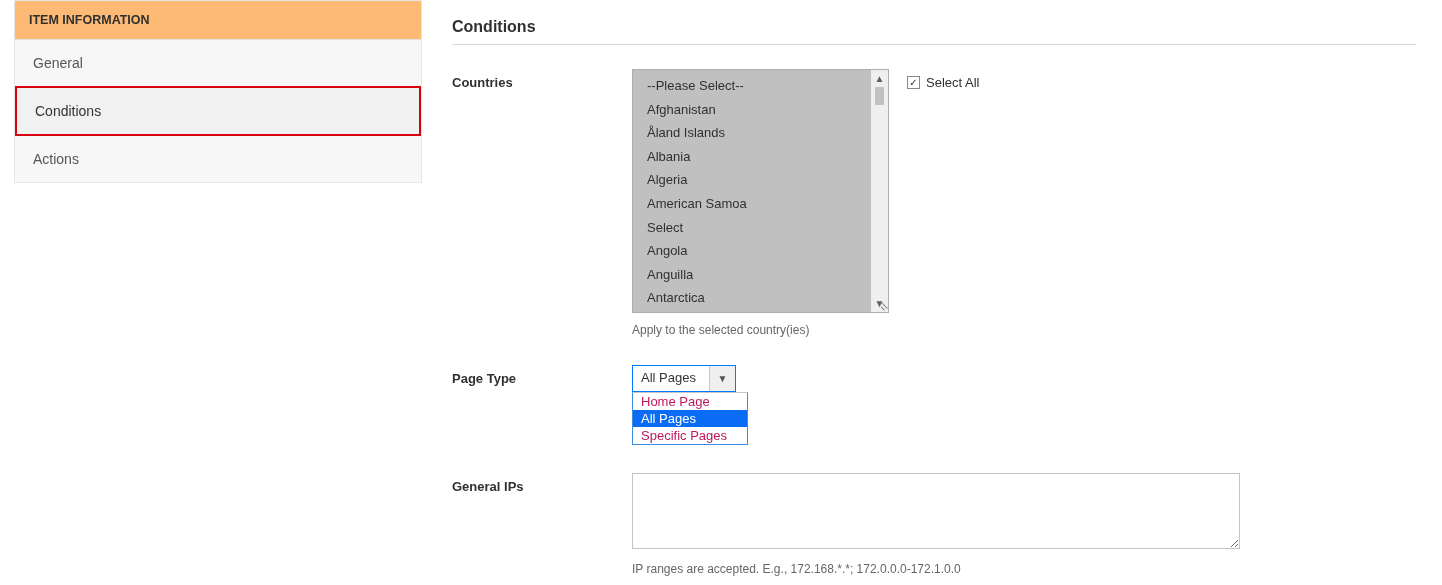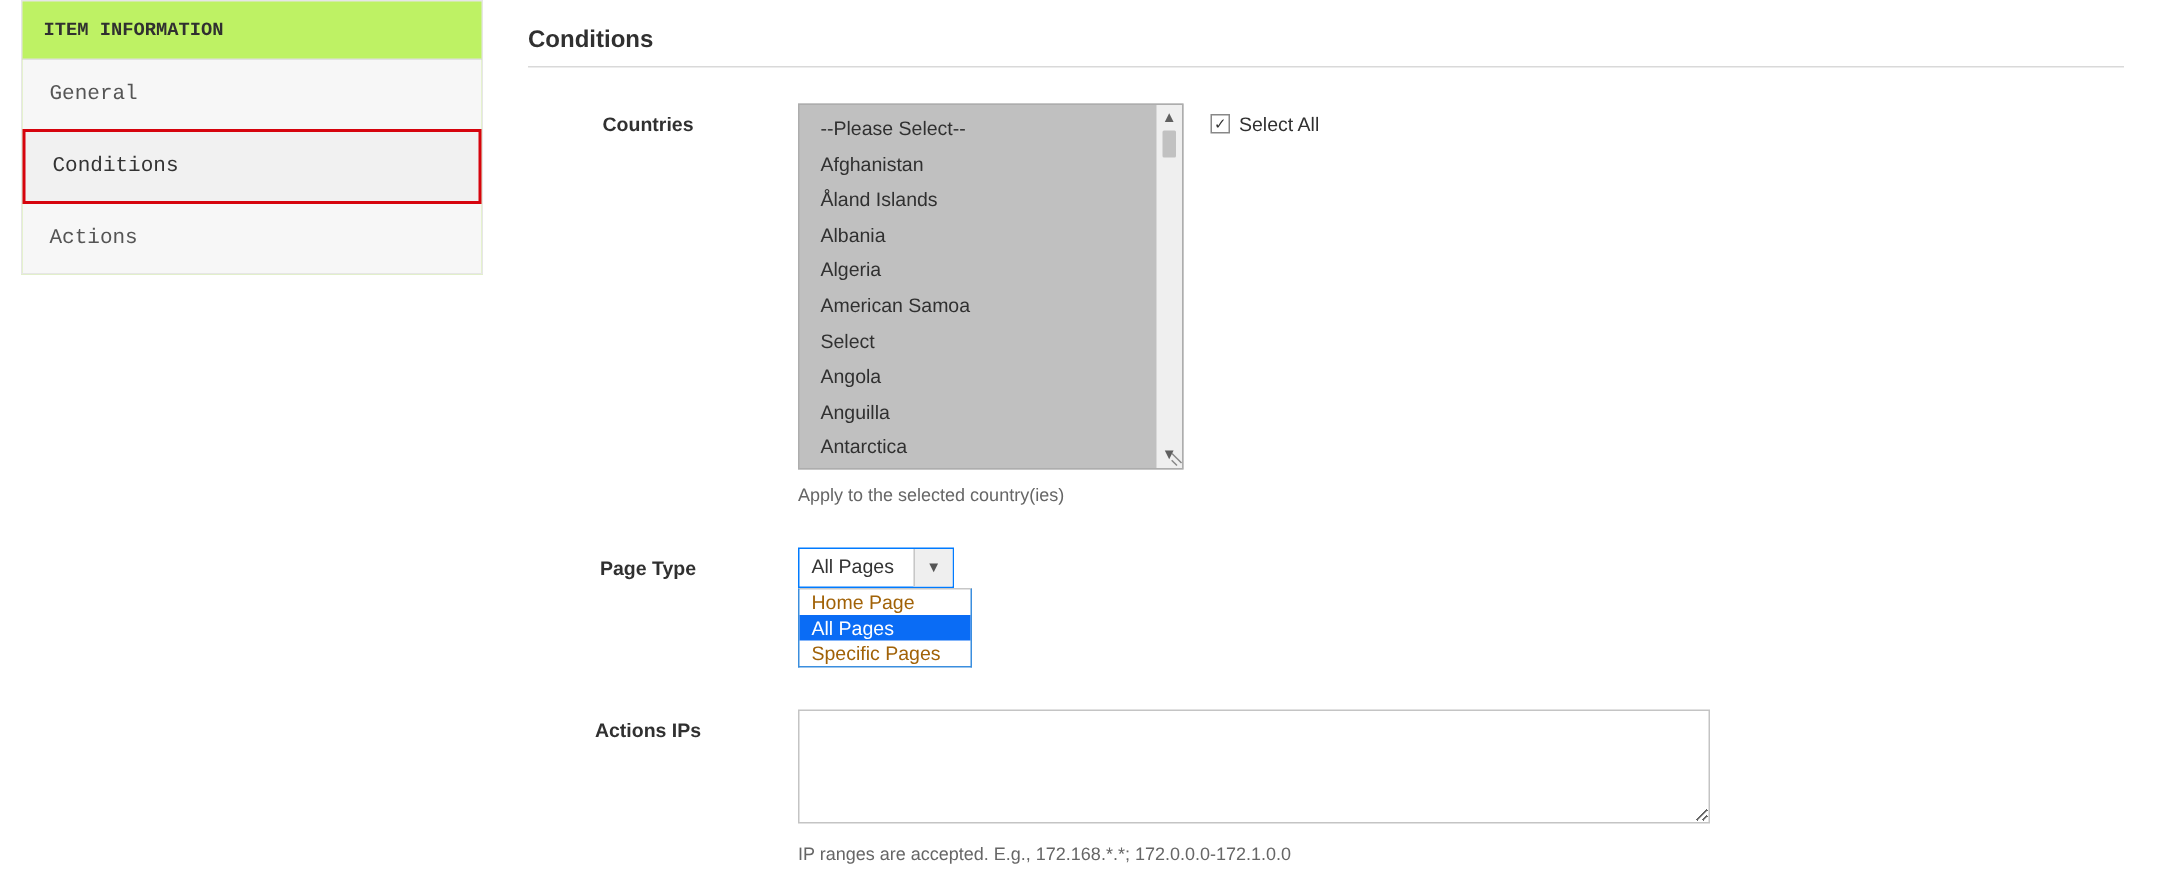--- a/index.html
+++ b/index.html
@@ -9,25 +9,24 @@
     color: #333;
     background: #fff;
     width: 1442px;
   }
   .layout {
     display: flex;
     align-items: flex-start;
   }
   
   .sidebar {
-    width: 308px;
+    width: 408px;
     margin-left: 14px;
-    background: #bef264;
+    background: #fdba74;
     border: 1px solid #e6e6e6;
-    font-family: Liberation Mono, monospace;
   }
   .sidebar-header {
     padding: 12px 14px;
     font-weight: bold;
     color: #303030;
     font-size: 12.5px;
     border-bottom: 1px solid #e0e0e0;
   }
   .sidebar-item {
     padding: 15px 18px;
@@ -55,21 +54,21 @@
     border-bottom: 1px solid #d9d9d9;
     margin-bottom: 24px;
   }
   .field-row {
     display: flex;
     align-items: flex-start;
     margin-bottom: 28px;
   }
   .field-label {
     width: 180px;
-    text-align: center;
+    text-align: left;
     padding-right: 20px;
     padding-top: 6px;
     color: #303030;
     font-size: 13px;
     font-weight: 600;
   }
   .field-control {
     flex: 0 0 auto;
   }
   .field-side {
@@ -174,21 +173,21 @@
   .dropdown-list {
     width: 116px;
     border: 1px solid #3b8ede;
     border-top: 1px solid #c7c7c7;
     background: #fff;
   }
   .dd-option {
     padding: 1px 8px;
     font-size: 13px;
     cursor: pointer;
-    color: #a16207;
+    color: #be185d;
   }
   .dd-option.selected {
     background: #0a6cf5;
     color: #fff;
   }
   
   .ips-textarea {
     width: 608px;
     height: 76px;
     border: 1px solid #c4c4c4;
@@ -272,21 +271,21 @@
           <div class="dropdown-list">
             <div class="dd-option">Home Page</div>
             <div class="dd-option selected">All Pages</div>
             <div class="dd-option">Specific Pages</div>
           </div>
         </div>
       </div>
     </div>
 
     <div class="field-row" style="margin-bottom:6px">
-      <div class="field-label">Actions IPs</div>
+      <div class="field-label">General IPs</div>
       <div class="field-control">
         <textarea class="ips-textarea" style=""></textarea>
         <div class="help-text">IP ranges are accepted. E.g., 172.168.*.*; 172.0.0.0-172.1.0.0</div>
       </div>
     </div>
 
   </div>
 </div>
 
 </body></html>

